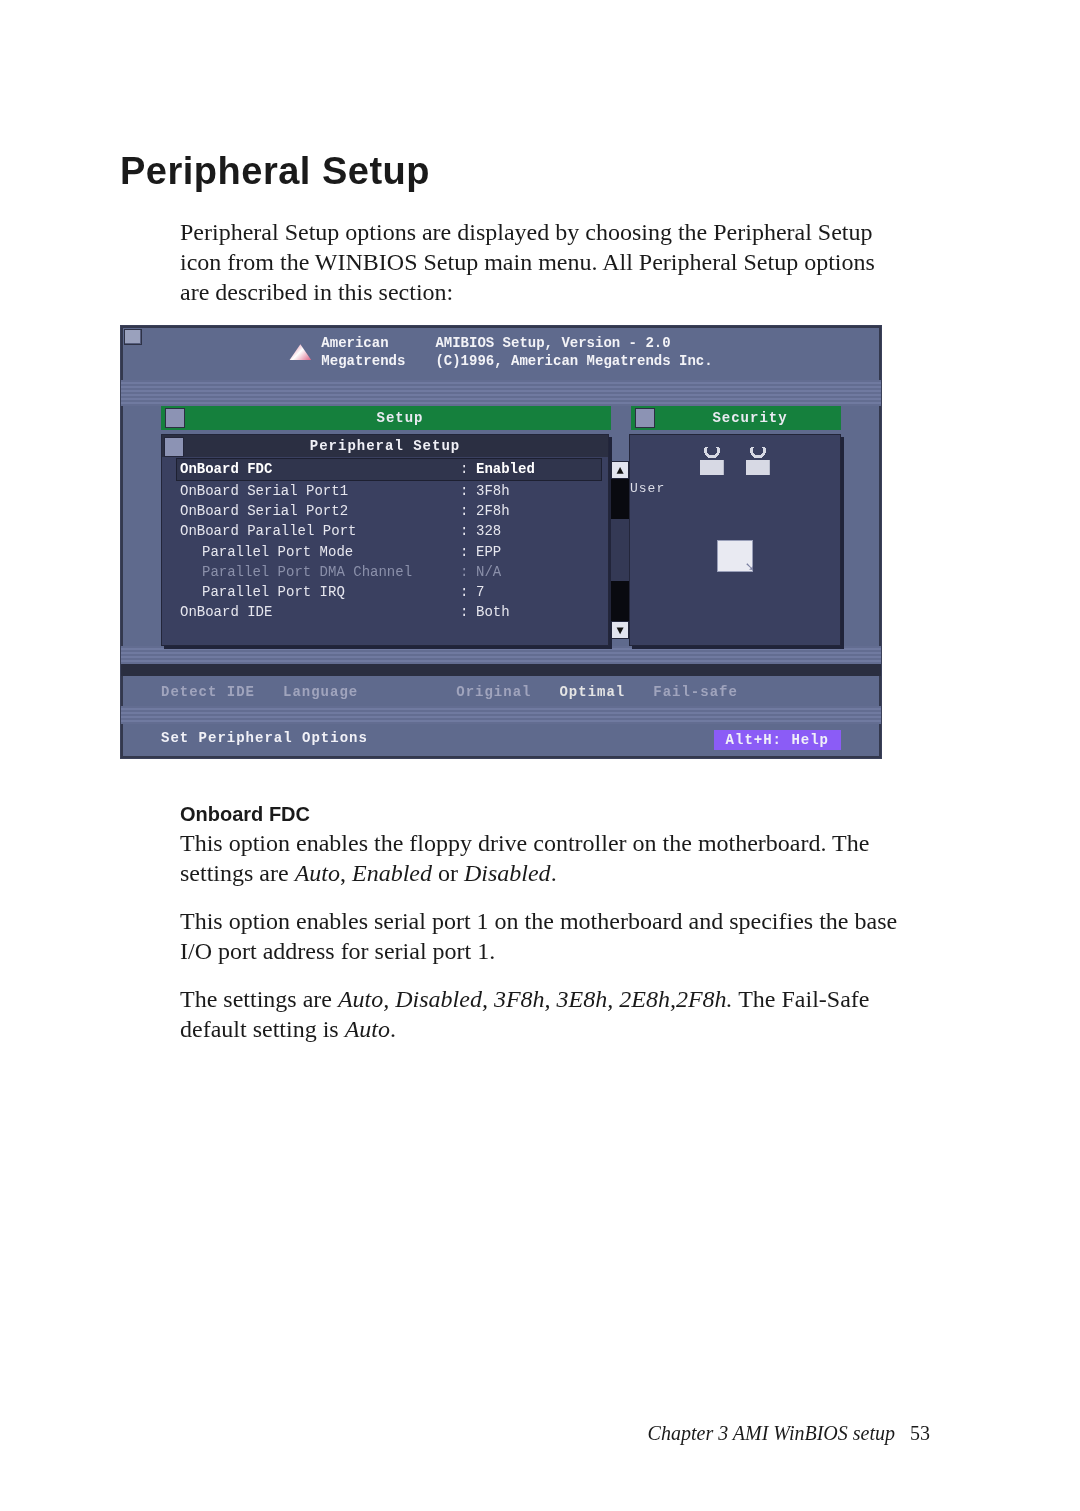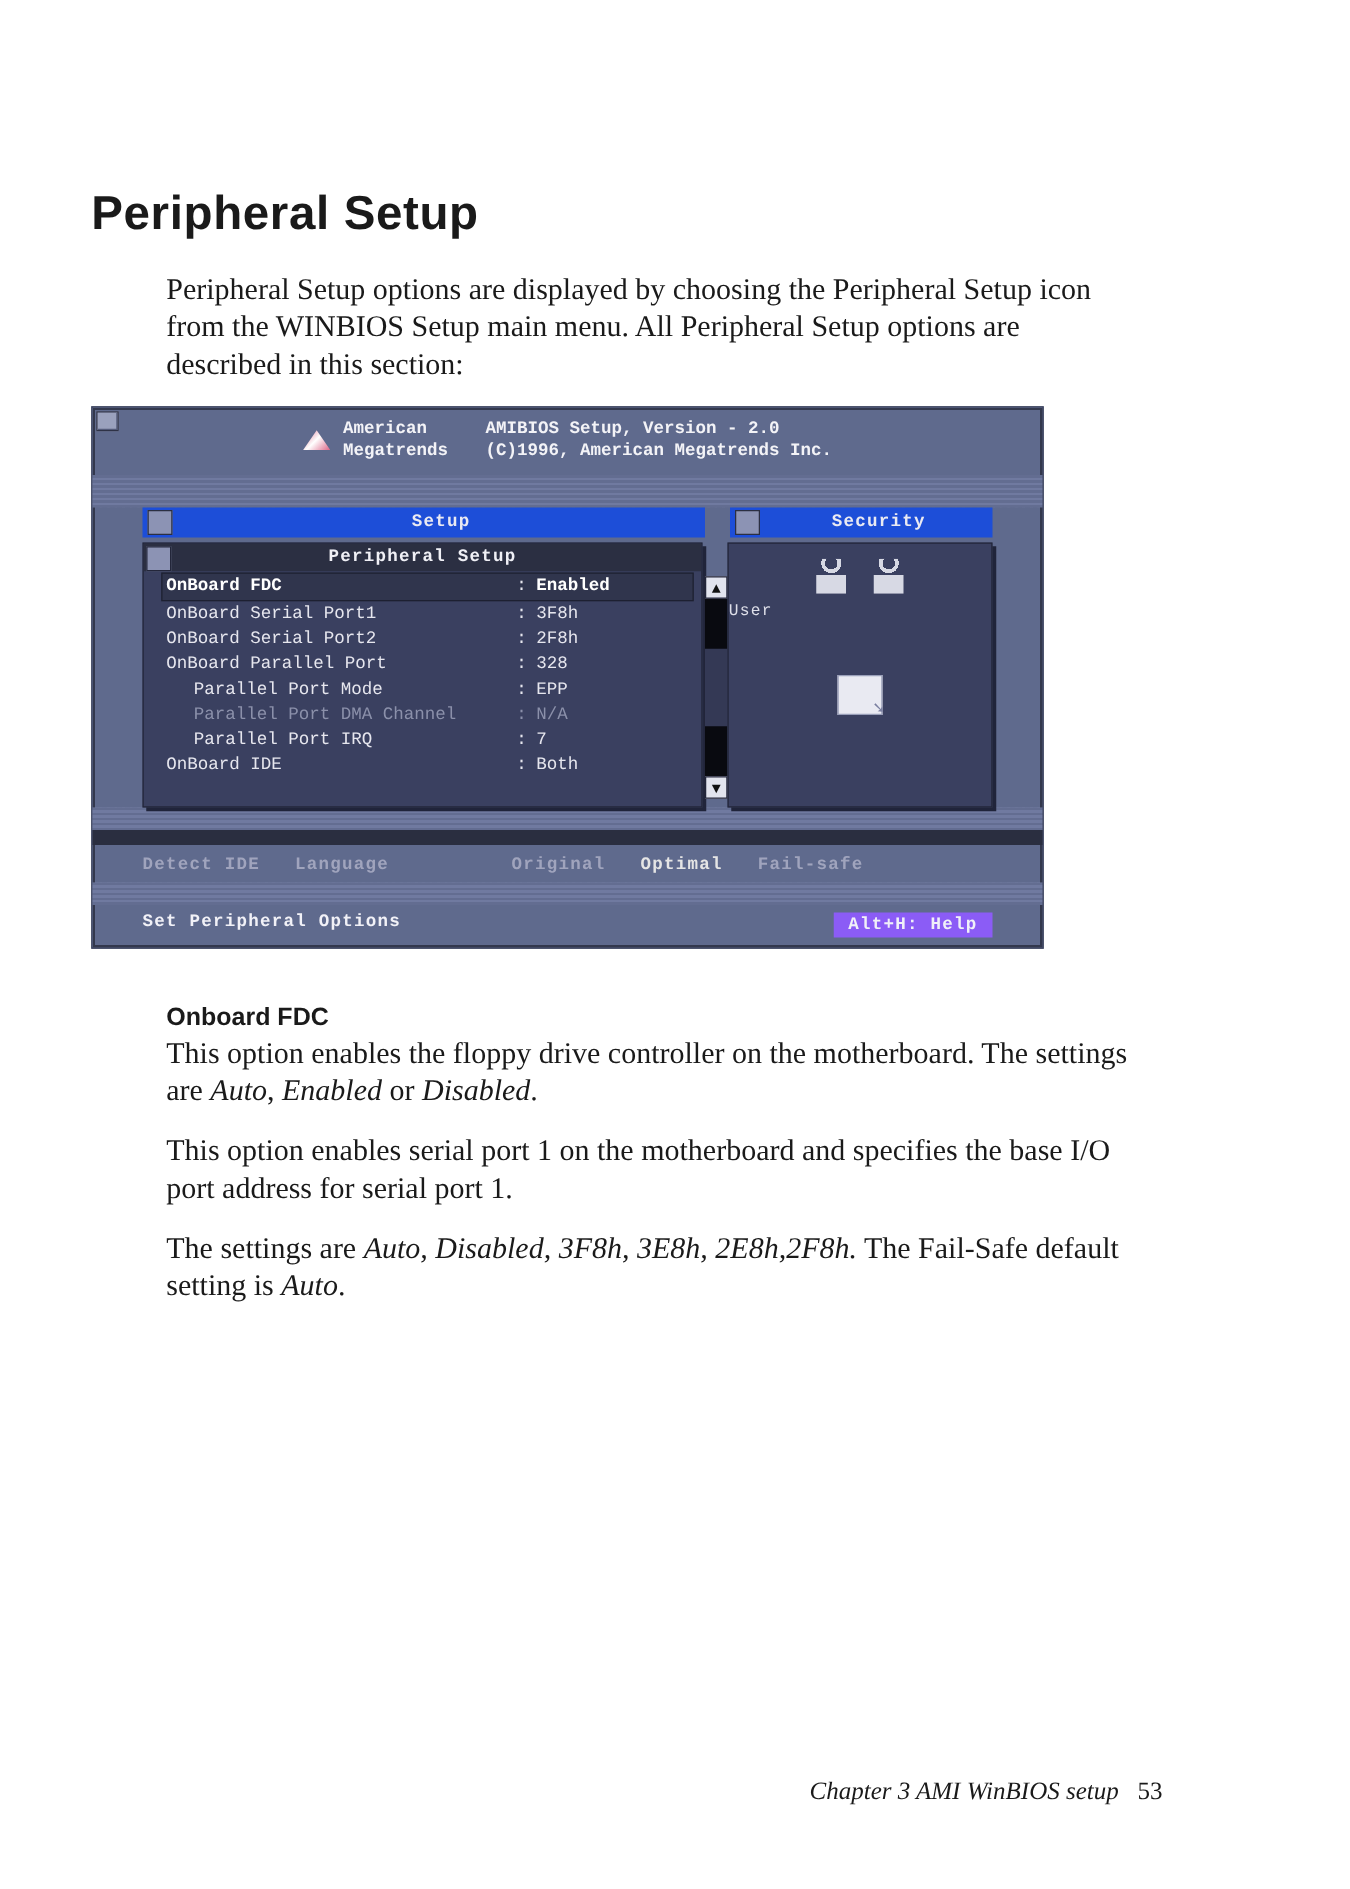--- a/index.html
+++ b/index.html
@@ -9,21 +9,21 @@
     width: 1080px;
     height: 1511px;
     font-family: "Times New Roman", Times, serif;
     color: #1a1a1a;
   }
   .page {
     position: relative;
     width: 1080px;
     height: 1511px;
     box-sizing: border-box;
-    padding: 150px 150px 60px 73px;
+    padding: 150px 150px 60px 120px;
   }
   h1[data-name="page-title"] {
     font-family: Arial, Helvetica, sans-serif;
     font-size: 38px;
     font-weight: 700;
     margin: 0 0 14px 0;
     letter-spacing: 0.5px;
   }
   .intro-para {
     margin-left: 60px;
@@ -81,21 +81,21 @@
   }
   .win-strip {
     display: flex;
     gap: 20px;
     padding: 0 40px;
     align-items: center;
   }
   .win-titlebar {
     display: flex;
     align-items: center;
-    background: #1d4ed8;
+    background: #15803d;
     color: #eaeaf2;
     font-weight: bold;
     letter-spacing: 1px;
     height: 24px;
   }
   .win-titlebar.wide { flex: 1; justify-content: center; }
   .win-titlebar.side { width: 210px; justify-content: center; }
   .win-smbtn {
     width: 18px; height: 18px;
     background: #8c93b4;

